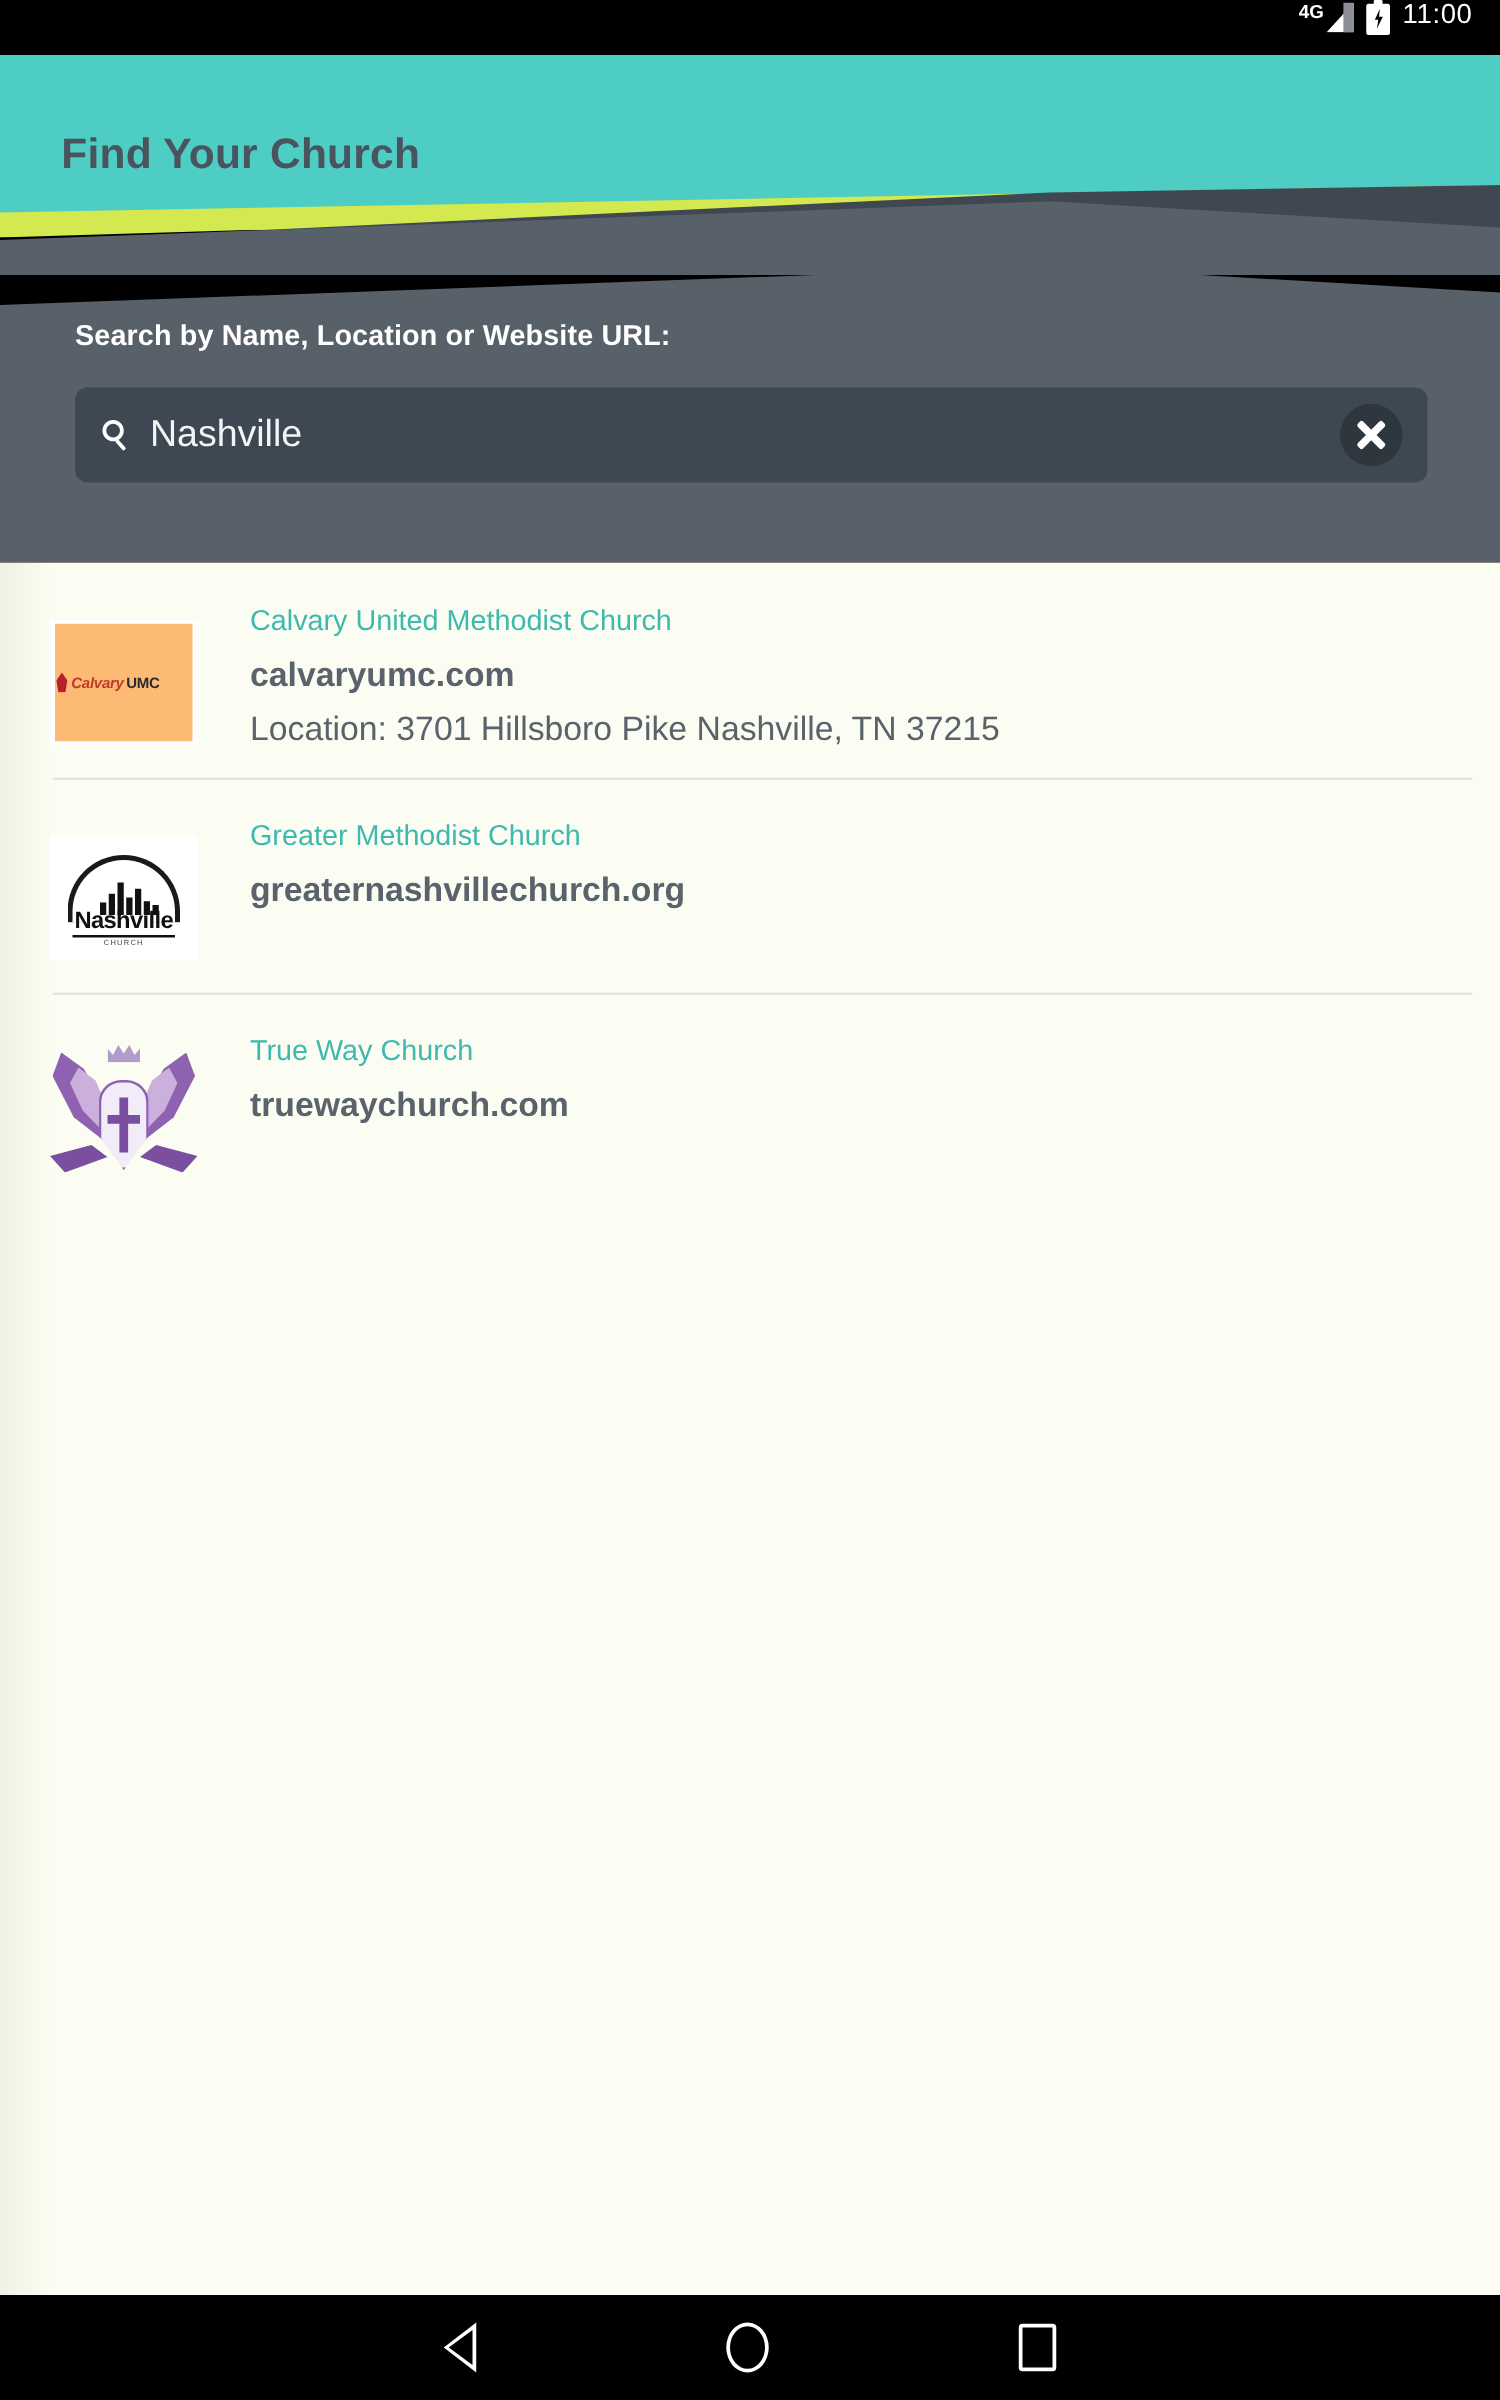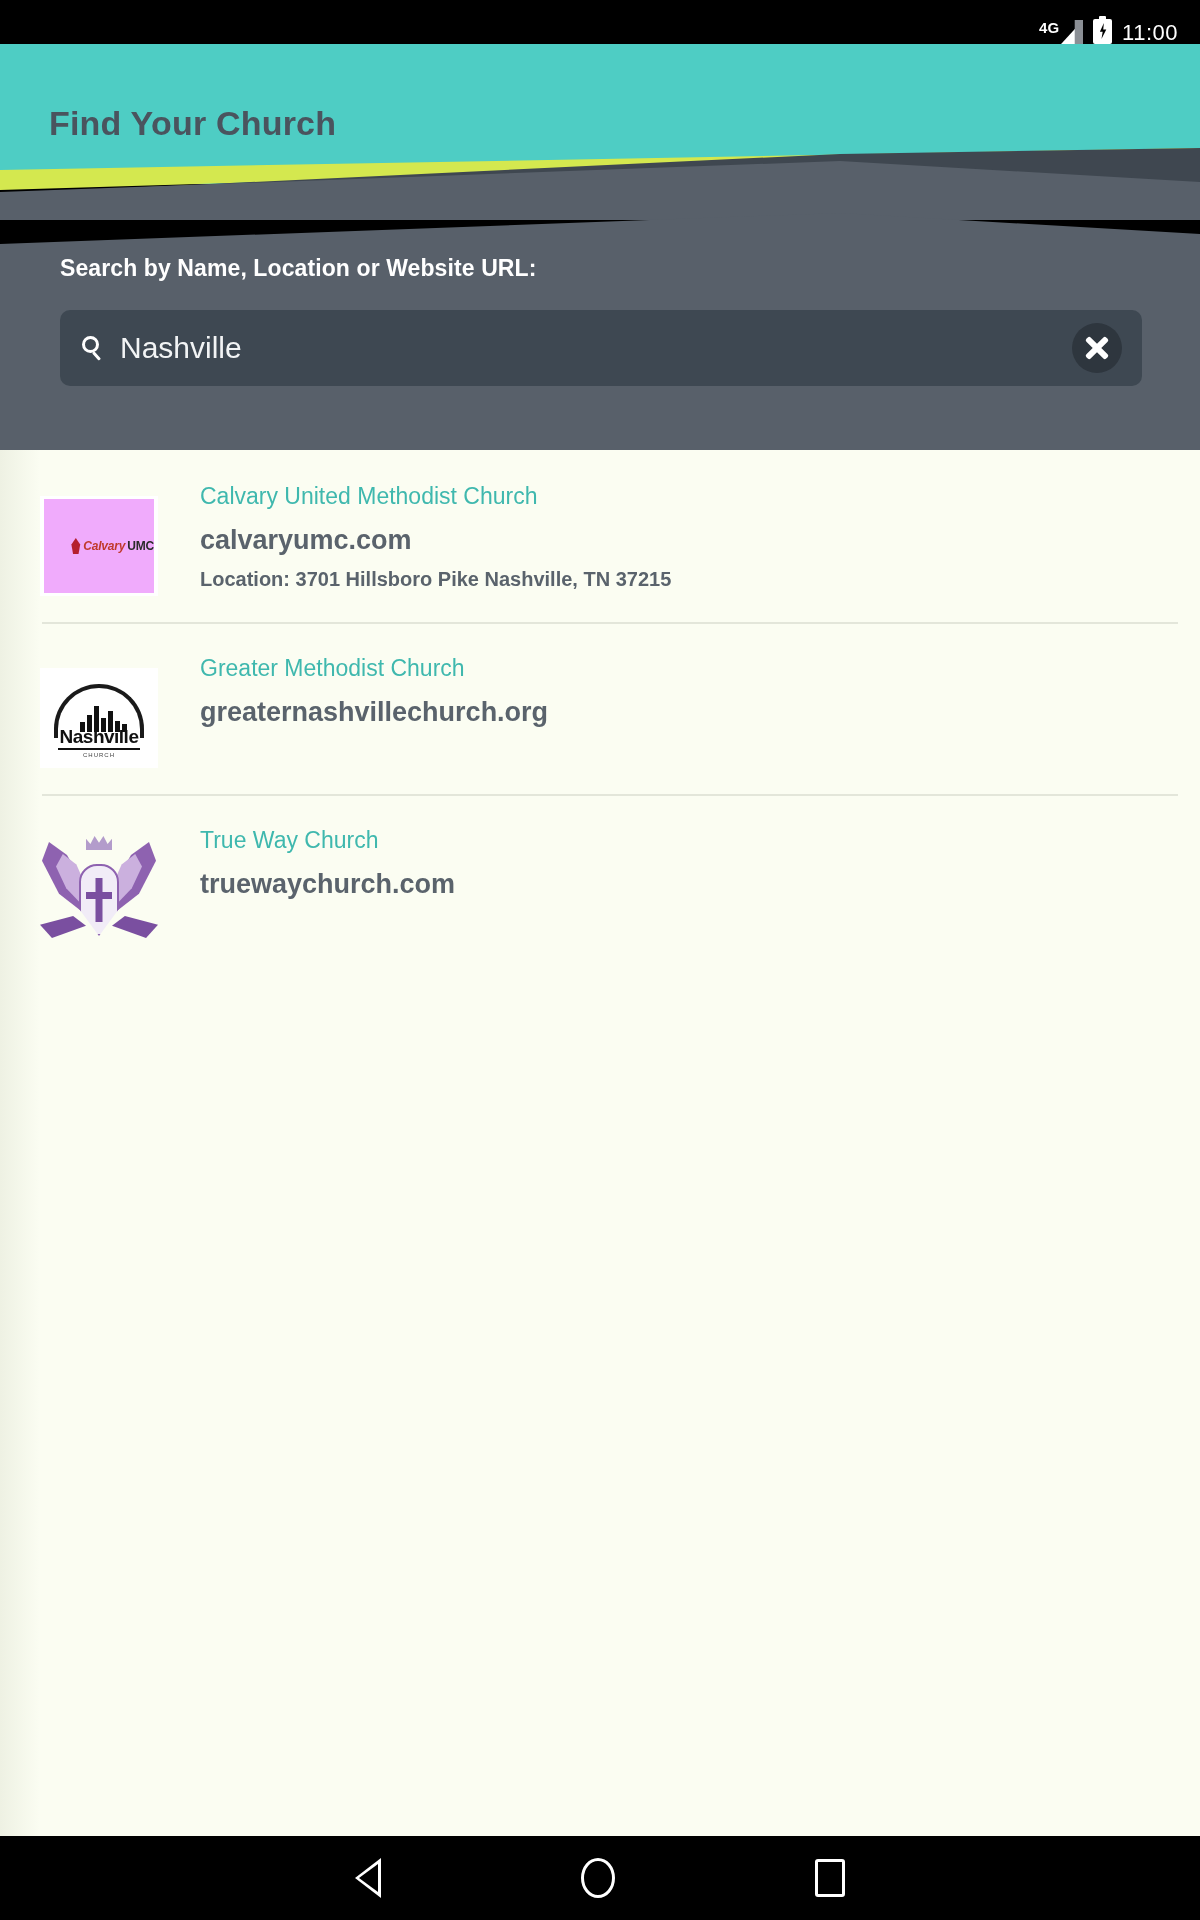--- a/index.html
+++ b/index.html
@@ -7,21 +7,21 @@
     width:1200px; height:1920px;
     font-family:"Liberation Sans", sans-serif;
     background:#000;
     overflow:hidden;
   }
   .phone { position:relative; width:1200px; height:1920px; background:#000; }
 
   
   .status-bar {
     position:absolute; top:0; left:0; width:1200px; height:44px;
-    background:#000; display:flex; align-items:flex-end;
+    background:#000; display:flex; align-items:flex-start;
     justify-content:flex-end; padding-right:22px; gap:10px;
   }
   .net-group { display:flex; align-items:flex-end; gap:2px; height:26px; }
   .net-label { color:#fff; font-size:15px; font-weight:bold; line-height:1;
                position:relative; top:-9px; }
   .sig-tri { width:22px; height:24px; position:relative; }
   .sig-tri .filled {
     position:absolute; inset:0;
     background:#fff; clip-path:polygon(0% 100%, 100% 0%, 100% 100%);
   }
@@ -137,25 +137,25 @@
     width:118px; height:100px; flex:0 0 118px;
     margin-top:28px; display:flex; align-items:center; justify-content:center;
     background:transparent; position:relative;
   }
   .thumb-white { background:#ffffff; }
   .result-info { margin-left:42px; padding-top:14px; }
   .result-title {
     font-size:23px; color:#3fb8ae; line-height:1.25; margin-bottom:12px;
   }
   .result-url { font-size:27px; color:#5a636c; line-height:1.3; margin-bottom:8px;font-weight:bold; }
-  .result-loc { font-size:20px; color:#5a636c; line-height:1.3;font-weight:bold; }
-
-  
-  .logo-calvary { width:110px; height:94px; background:#f0abfc;
-                  display:flex; align-items:center; justify-content:flex-end; }
+  .result-loc { font-size:27px; color:#5a636c; line-height:1.3; }
+
+  
+  .logo-calvary { width:110px; height:94px; background:#fdba74;
+                  display:flex; align-items:center; justify-content:flex-start; }
   .logo-calvary .mark { display:flex; align-items:center; gap:2px; }
   .logo-calvary .flame {
     width:11px; height:16px; background:#b5202f;
     clip-path:polygon(50% 0%, 90% 40%, 75% 100%, 25% 100%, 10% 40%);
   }
   .logo-calvary .txt1 { font-size:12px; font-weight:bold; color:#c0392b;
                         font-style:italic; letter-spacing:-0.2px; }
   .logo-calvary .txt2 { font-size:12px; font-weight:bold; color:#2b2b2b;
                         letter-spacing:-0.2px; }
 

